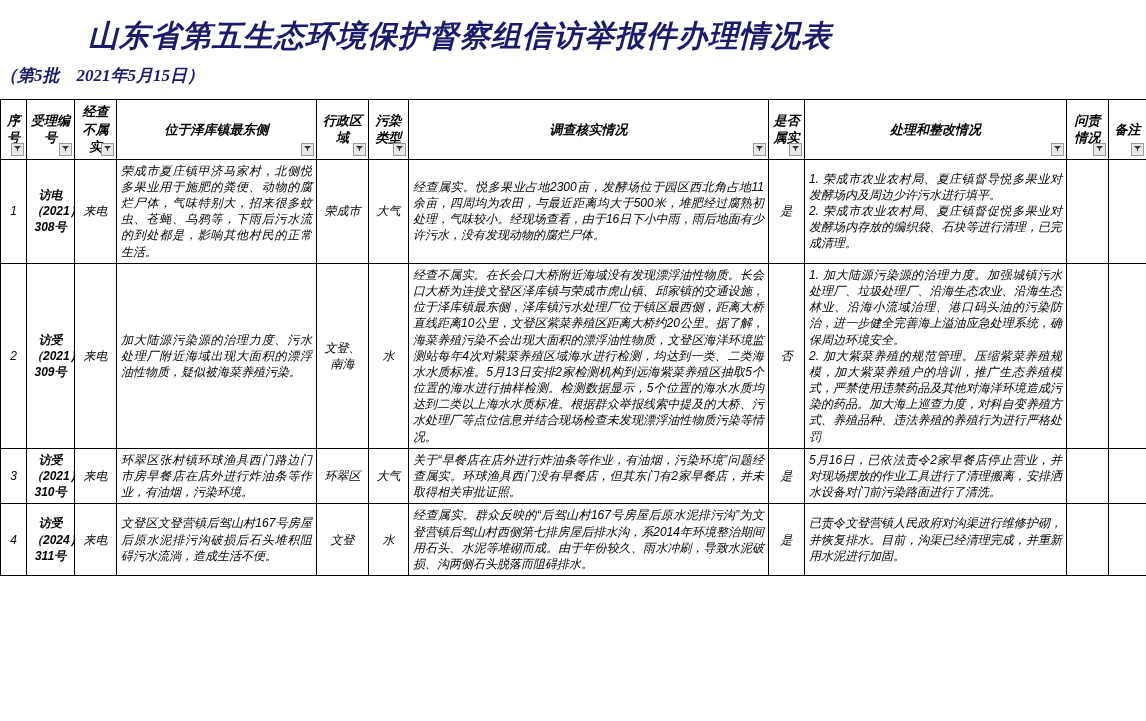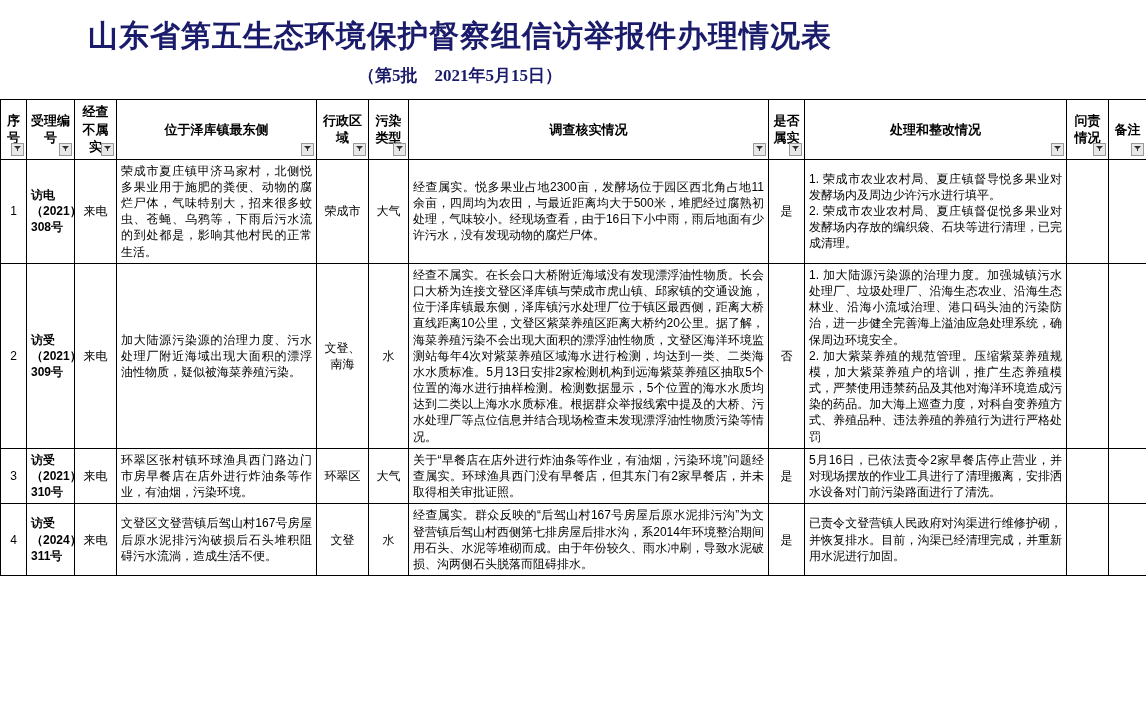--- a/index.html
+++ b/index.html
@@ -11,33 +11,34 @@
     width: 1146px;
     height: 721px;
     font-family: "Liberation Sans", sans-serif;
     color: #000000;
     overflow: hidden;
   }
   .page {
     width: 920px;
     box-sizing: border-box;
     padding: 0;
+    font-style: italic;
   }
   .doc-title {
     text-align: center;
     font-family: "Liberation Serif", serif;
     font-size: 30px;
     font-weight: bold;
     letter-spacing: 1px;
     color: #1b1b6b;
     margin: 18px 0 0 0;
     line-height: 1.2;
   }
   .doc-subtitle {
-    text-align: center;
+    text-align: left;
     font-family: "Liberation Serif", serif;
     font-size: 17px;
     font-weight: bold;
     color: #1b1b6b;
     margin: 10px 0 12px 0;
   }
   table.main {
     border-collapse: collapse;
     margin: 0 auto;
     width: 1128px;
@@ -78,21 +79,21 @@
   .c-region { width: 52px; }
   .c-type { width: 40px; }
   .c-check { width: 360px; }
   .c-belong { width: 36px; }
   .c-handle { width: 262px; }
   .c-account { width: 42px; }
   .c-remark { width: 38px; }
 
   td.center { text-align: center; }
   td.just { text-align: justify; }
-  .cell-no { font-weight: bold; letter-spacing: 0px; }
+  .cell-no { text-align: center; font-weight: bold; letter-spacing: 0px; }
 </style>
 </head>
 <body>
 
 <div class="page">
 
   <div class="doc-title">山东省第五生态环境保护督察组信访举报件办理情况表</div>
   <div class="doc-subtitle">（第5批　2021年5月15日）</div>
 
   <table class="main">

